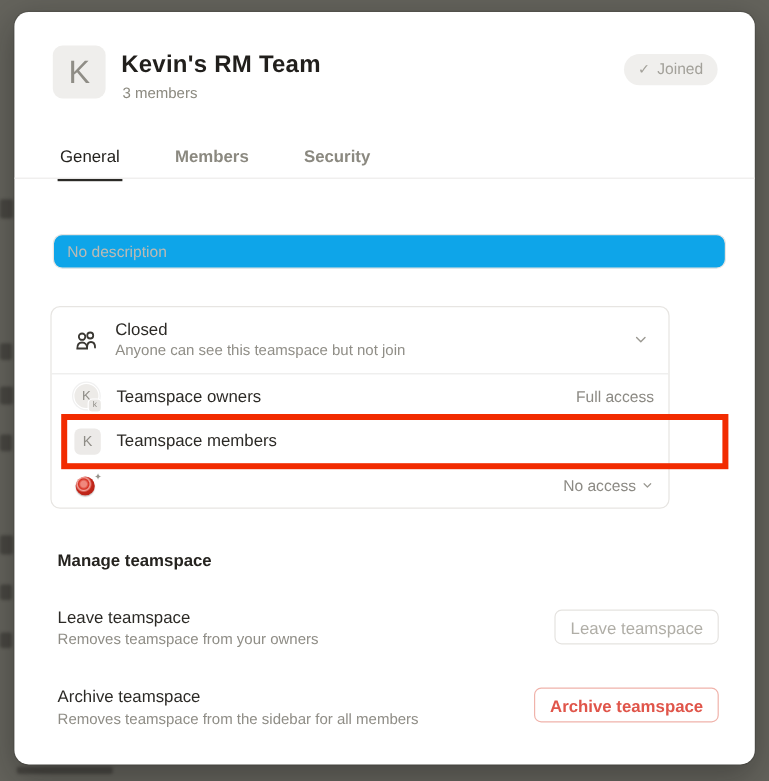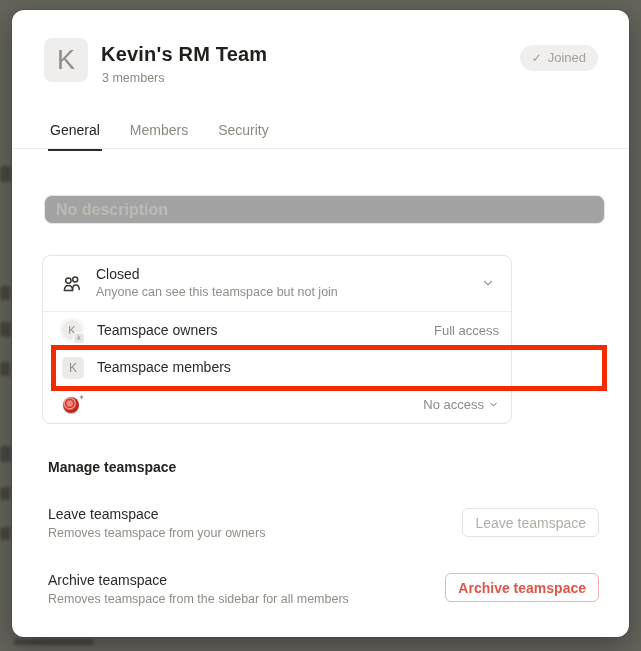--- a/index.html
+++ b/index.html
@@ -28,37 +28,37 @@
   .title { position:absolute; left:89px; top:33px; font-size:20px; font-weight:700; color:#211f1c; letter-spacing:.2px; }
   .subtitle { position:absolute; left:90px; top:61px; font-size:12.5px; color:#8b897f; }
   .joined-badge {
     position:absolute; right:31px; top:35px; height:26px;
     background:#f0efed; border-radius:14px; color:#a3a19a;
     font-size:13px; line-height:26px; padding:0 12px; display:flex; align-items:center; gap:6px;
   }
   .joined-badge .check { font-size:12px; }
 
   
-  .tabs { position:absolute; left:36px; top:106px; display:flex; gap:26px; }
-  .tab { font-size:14px; color:#8b8980; padding:6px 2px 11px 2px; cursor:default; }
+  .tabs { position:absolute; left:36px; top:106px; display:flex; gap:42px; }
+  .tab { font-size:14px; color:#8b8980; padding:6px 2px 11px 2px; cursor:default;font-weight:bold; }
   .tab.active { color:#25231f; font-weight:400; border-bottom:2.5px solid #2b2a26; }
   .tabs-divider { position:absolute; left:0; right:0; top:138px; height:1px; background:#edecea; }
 
   
   .desc-label { position:absolute; left:36px; top:160px; font-size:12.5px; color:#4c4a45;margin-top:36px; }
   .desc-input {
     position:absolute; left:32px; top:185px; width:561px; height:29px;
-    background:#a3a3a3; border:1px solid #e8e6e3; border-radius:8px;
-    font-family:"Liberation Sans", sans-serif; font-size:16px; color:#37352f; padding:0 11px;font-weight:bold;
+    background:#0ea5e9; border:1px solid #e8e6e3; border-radius:8px;
+    font-family:"Liberation Sans", sans-serif; font-size:13px; color:#37352f; padding:0 11px;
   }
   .desc-input::placeholder { color:#bcbab4; }
 
   
   .perm-box {
-    position:absolute; left:30px; top:245px; width:470px; height:169px;
+    position:absolute; left:30px; top:245px; width:516px; height:169px;
     border:1px solid #e7e5e2; border-radius:8px; background:#fff;
   }
   .perm-head { position:relative; height:55px; cursor:default; }
   .perm-head .ppl { position:absolute; left:18px; top:17px; }
   .perm-head .ph-title { position:absolute; left:53px; top:10px; font-size:14px; color:#2c2a26; }
   .perm-head .ph-sub { position:absolute; left:53px; top:29px; font-size:12.5px; color:#908e87; }
   .perm-head .chev { position:absolute; right:16px; top:20px; }
   .perm-divider { height:1px; background:#ececea; margin:0; }
   .perm-row { position:relative; height:37px; }
   .perm-row .row-label { position:absolute; left:54px; top:10px; font-size:14px; color:#2c2a26; }

